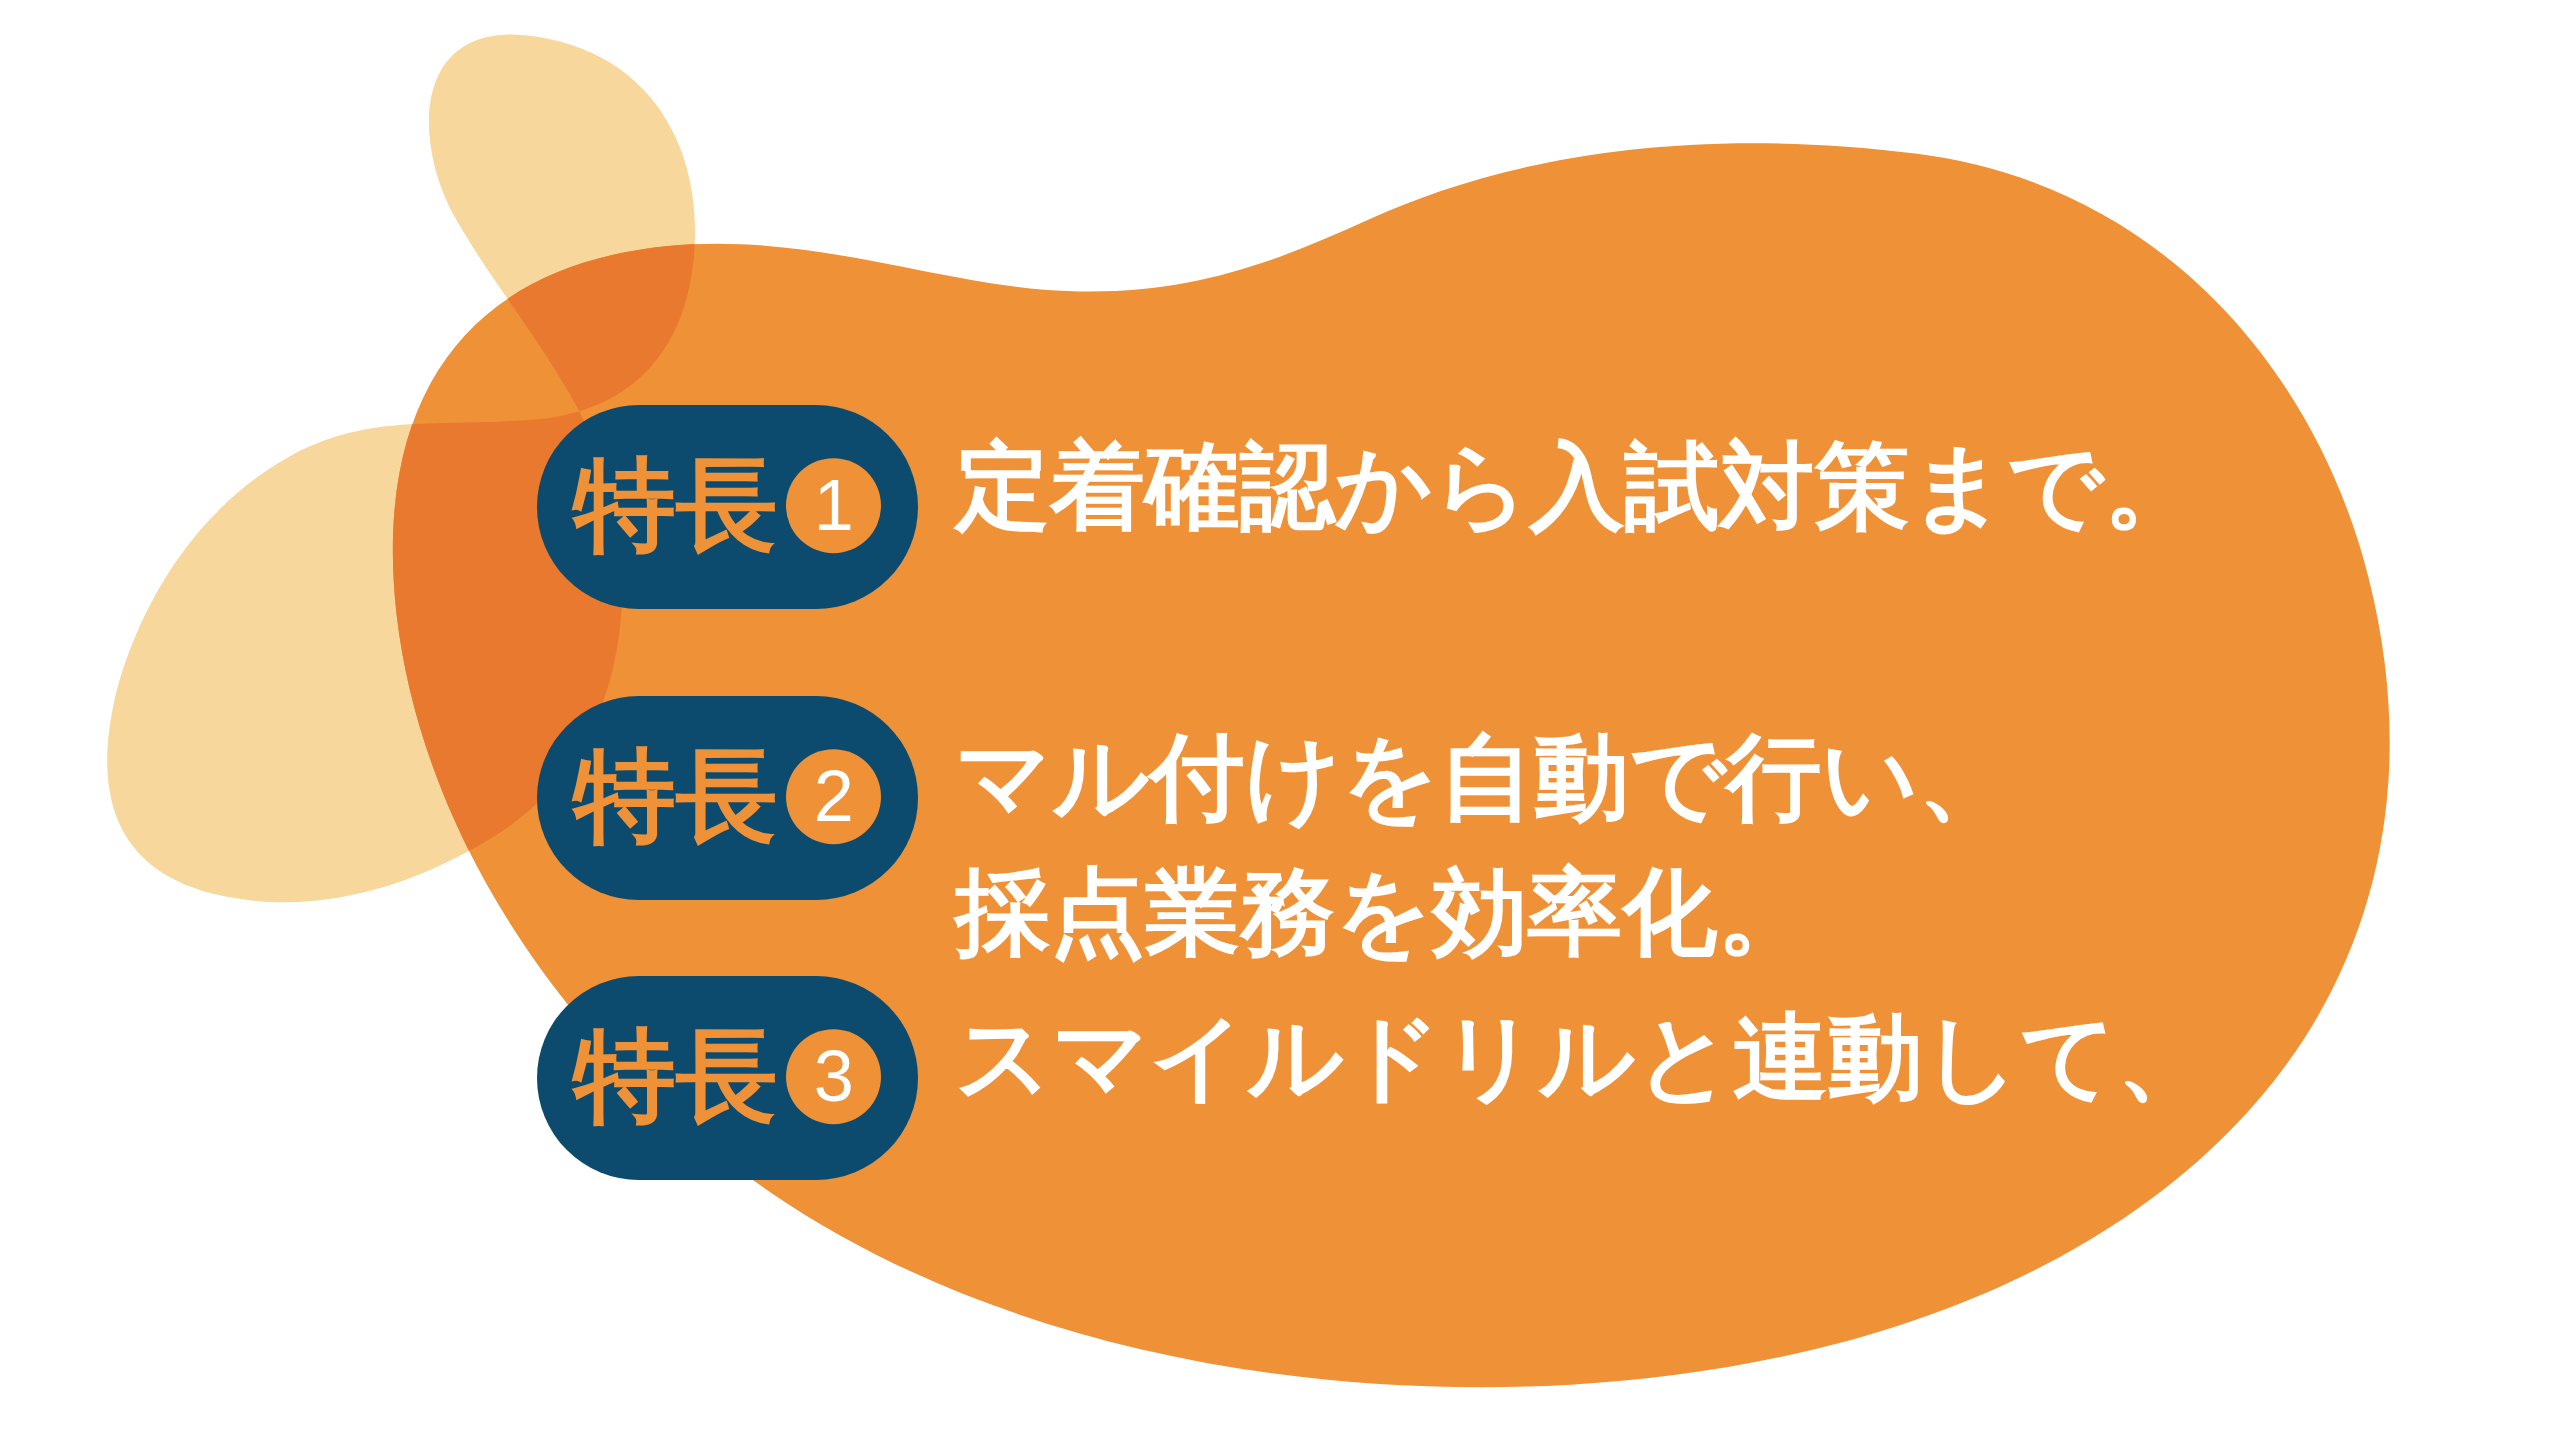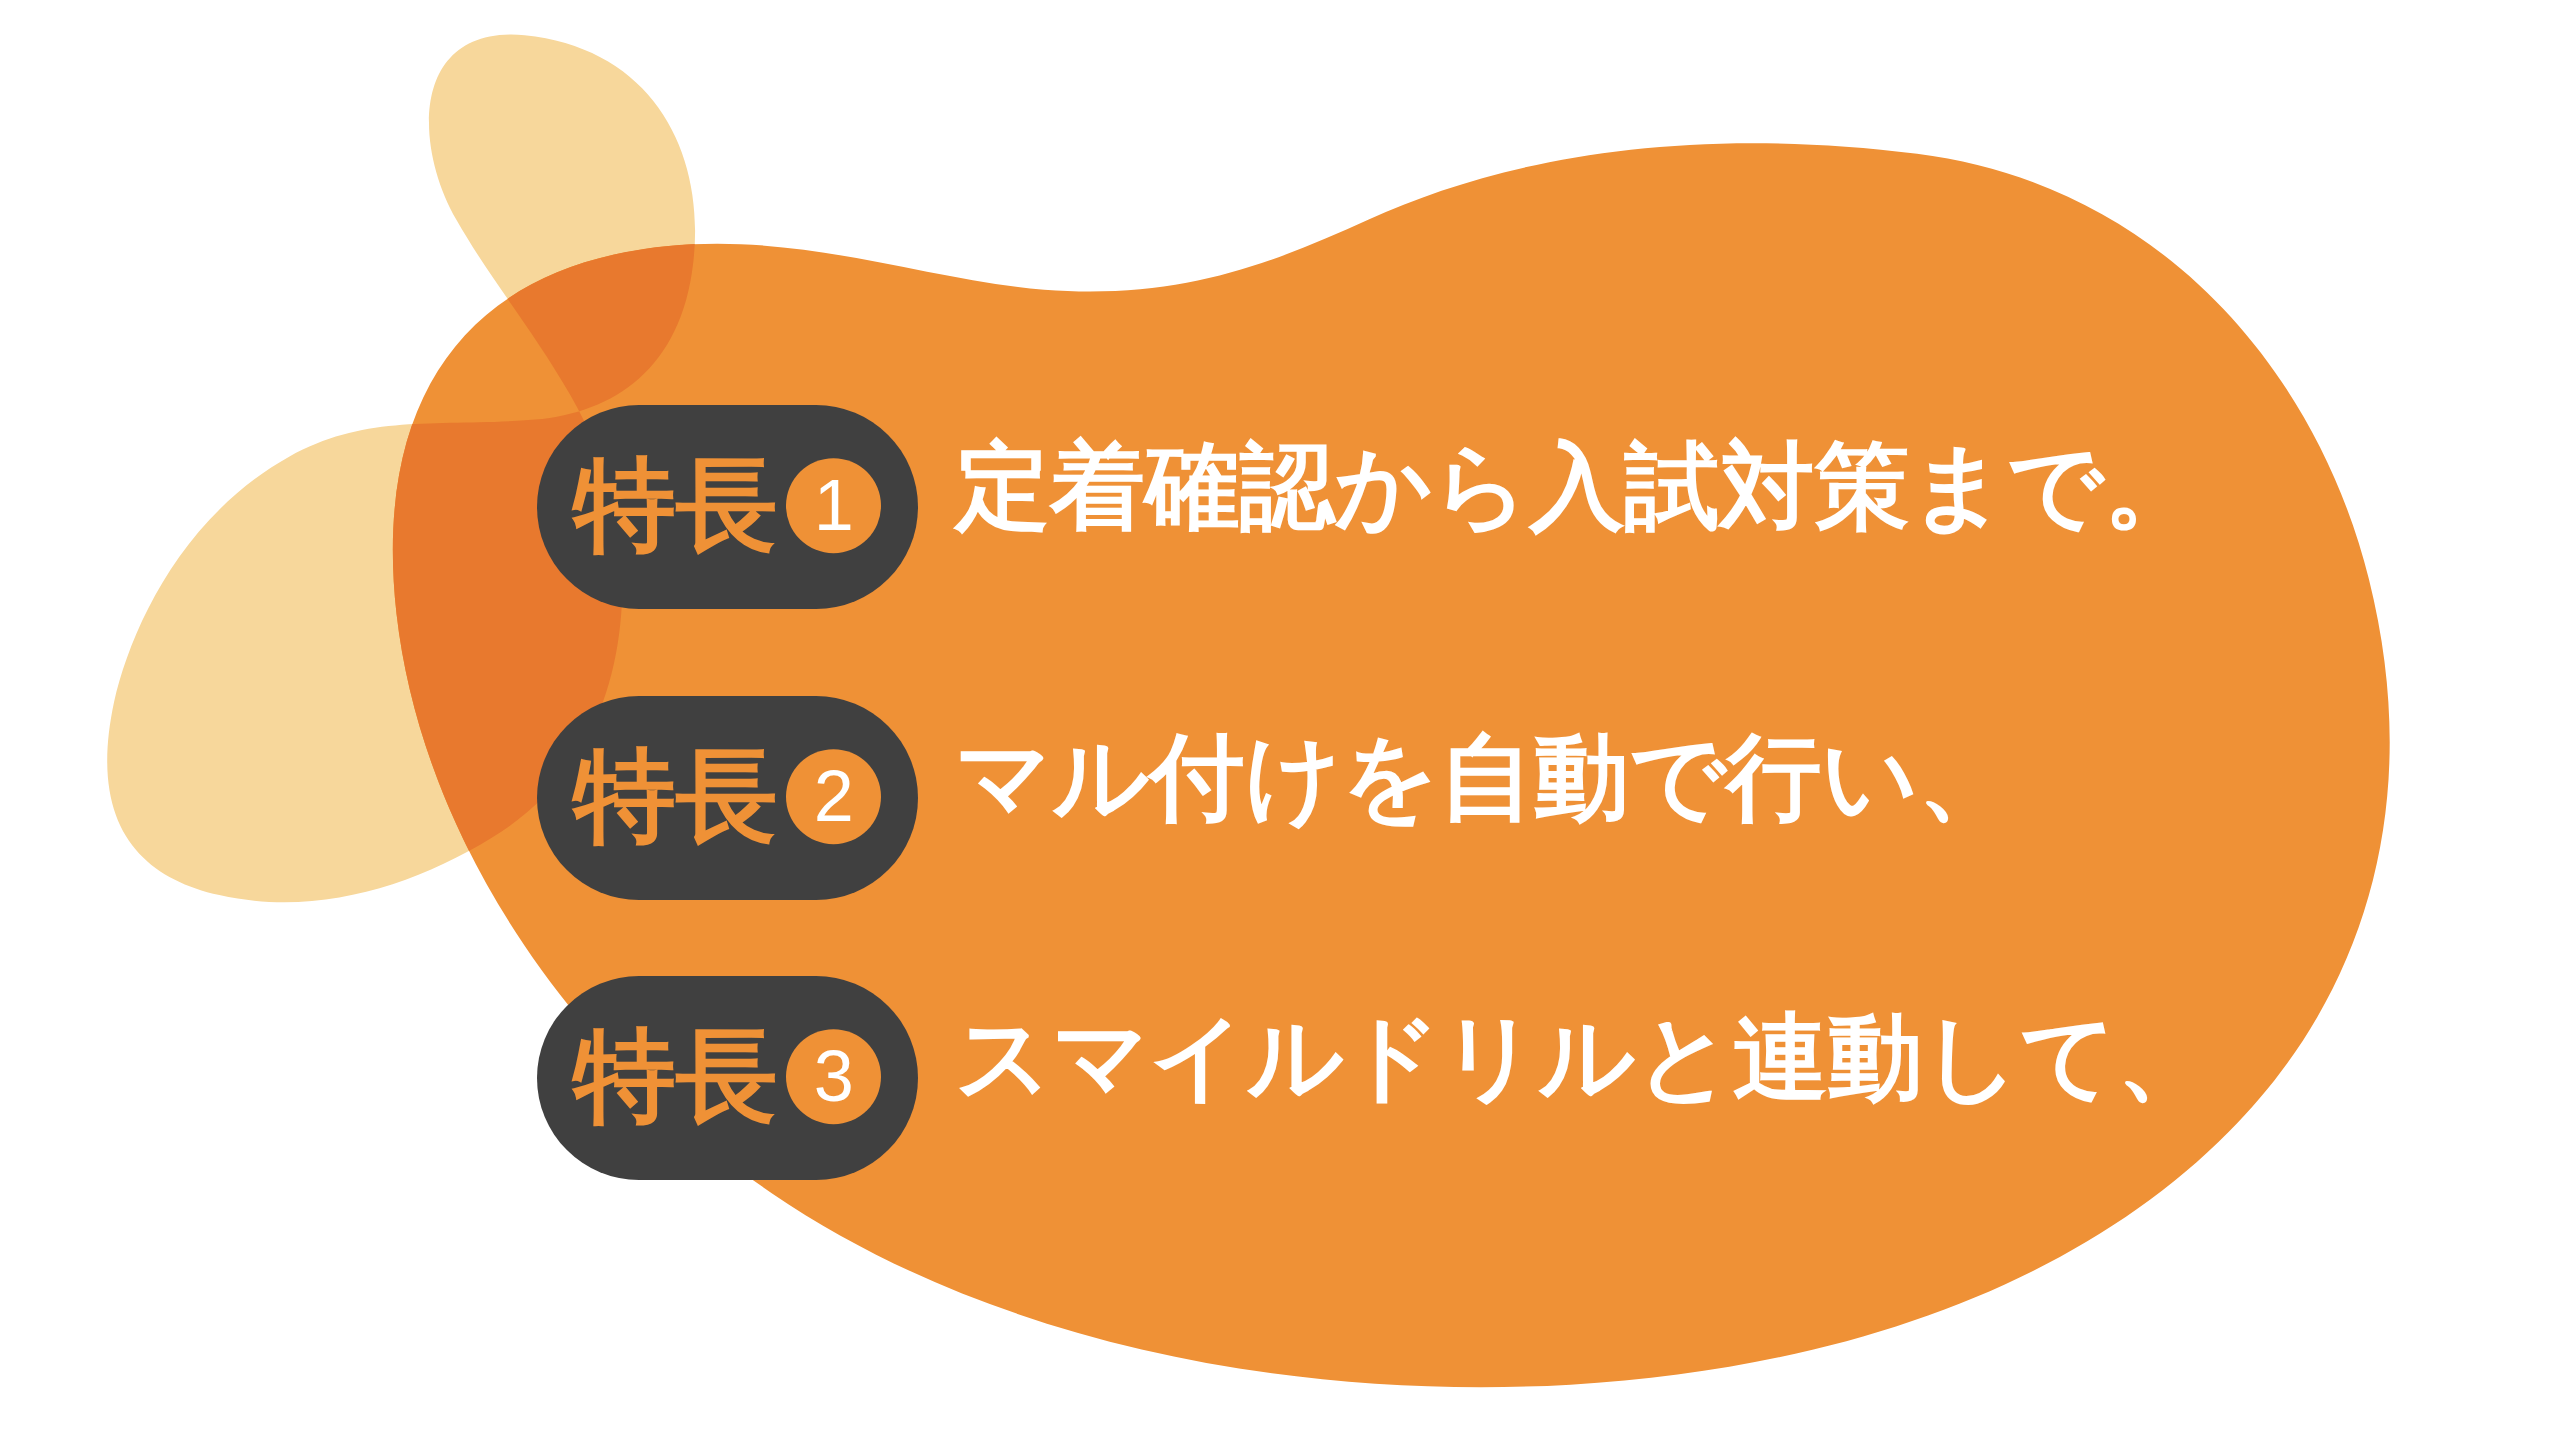--- a/index.html
+++ b/index.html
@@ -46,21 +46,21 @@
 
   .feature-row.r1 { left: 537px; top: 405px; }
   .feature-row.r2 { left: 537px; top: 696px; }
   .feature-row.r3 { left: 537px; top: 976px; }
 
   .badge {
     position: relative;
     flex: 0 0 auto;
     width: 381px;
     height: 204px;
-    background: #404040;
+    background: #0c4a6e;
     border-radius: 102px;
     display: flex;
     align-items: center;
     justify-content: center;
     box-sizing: border-box;
   }
 
   .badge-inner {
     display: flex;
     align-items: center;
@@ -185,20 +185,21 @@
 
     <div class="feature-row r2">
       <div class="badge">
         <div class="badge-inner">
           <span class="badge-word">特長</span>
           <span class="badge-num">2</span>
         </div>
       </div>
       <div class="feature-text">
         <span class="tl">マル付けを自動で行い、</span>
+        <span class="tl">採点業務を効率化。</span>
       </div>
     </div>
 
     <div class="feature-row r3">
       <div class="badge">
         <div class="badge-inner">
           <span class="badge-word">特長</span>
           <span class="badge-num">3</span>
         </div>
       </div>

